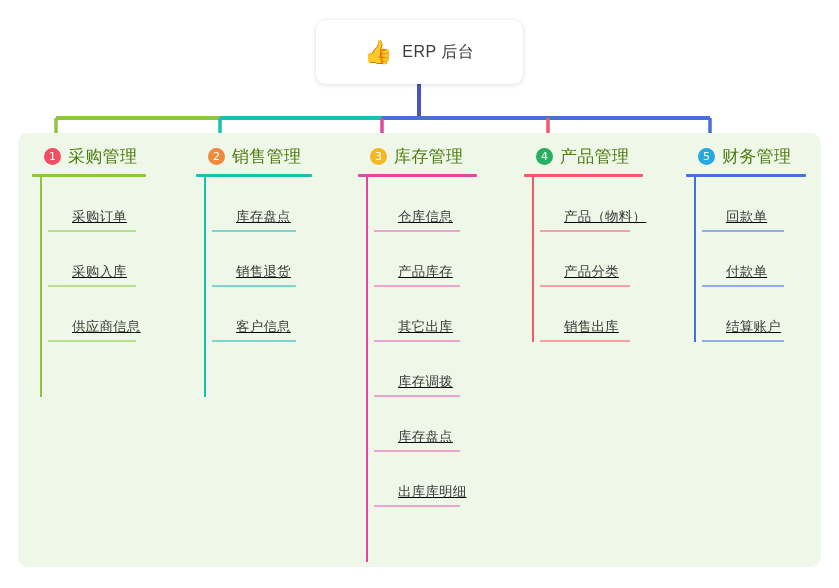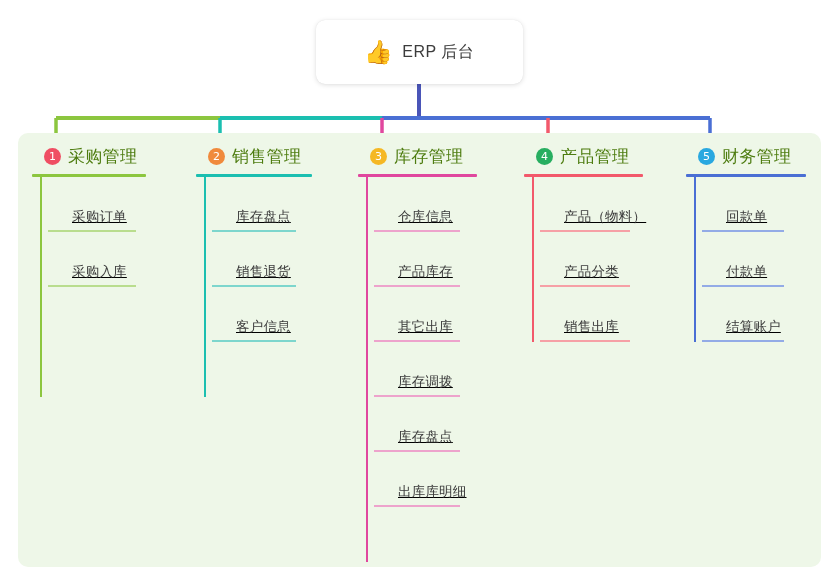--- a/index.html
+++ b/index.html
@@ -172,20 +172,24 @@
         <div class="leaf-wrap">
           <div class="trunk" style="background: rgb(140, 198, 63); height: 220px;"></div>
           <div class="leaf">
             <span class="leaf-label">采购订单</span>
             <div class="leaf-rule" style="width: 88px; background: rgb(185, 221, 142);"></div>
           </div>
           <div class="leaf">
             <span class="leaf-label">采购入库</span>
             <div class="leaf-rule" style="width: 88px; background: rgb(185, 221, 142);"></div>
           </div>
+          <div class="leaf">
+            <span class="leaf-label">供应商信息</span>
+            <div class="leaf-rule" style="width: 88px; background: rgb(185, 221, 142);"></div>
+          </div>
         </div>
       </div>
       <div class="column" style="left: 196px;">
         <div class="col-header">
           <span class="badge" style="background: rgb(240, 138, 60);">2</span>
           <span class="col-title">销售管理</span>
         </div>
         <div class="col-rule" style="width: 116px; background: rgb(27, 191, 176);"></div>
         <div class="leaf-wrap">
           <div class="trunk" style="background: rgb(27, 191, 176); height: 220px;"></div>

